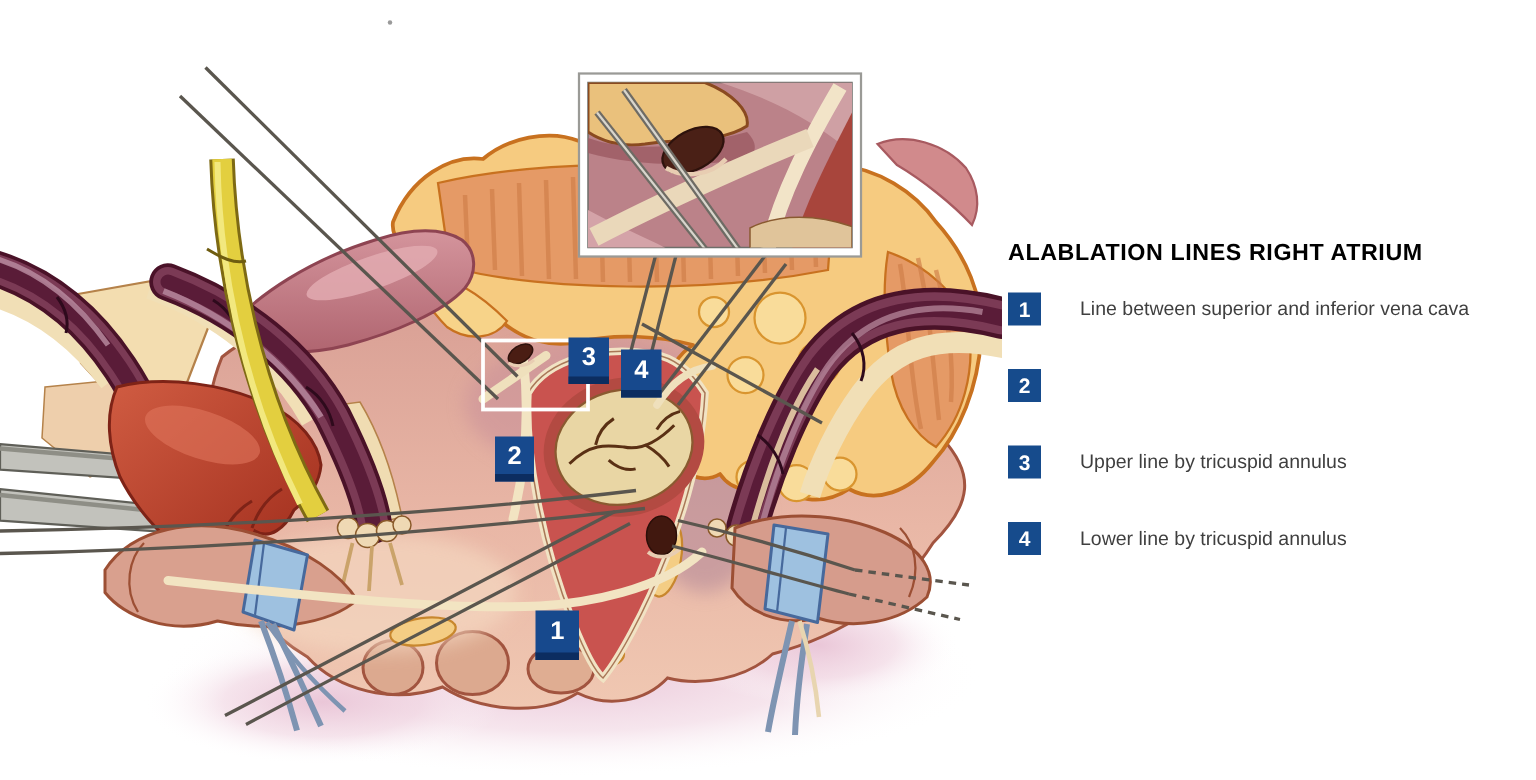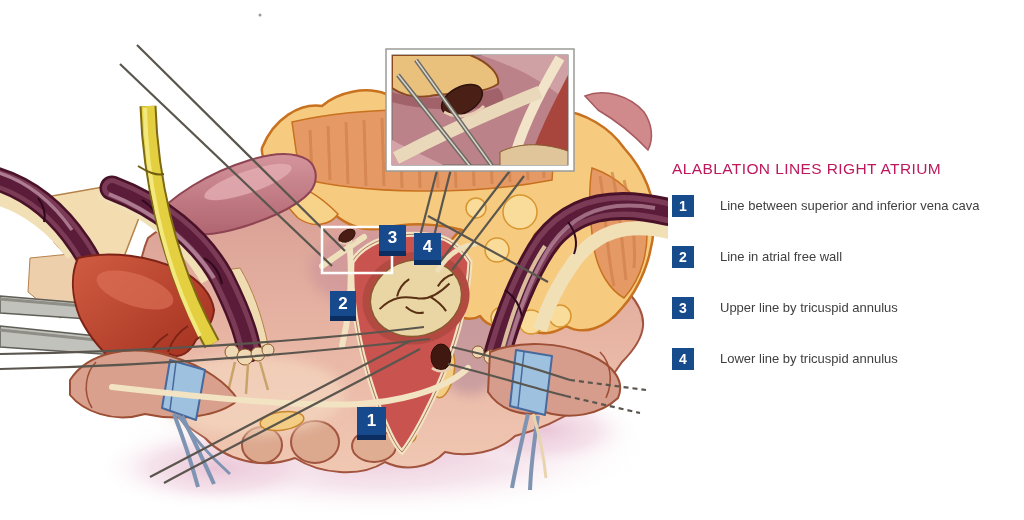--- a/index.html
+++ b/index.html
@@ -16,21 +16,21 @@
     font-family:"Liberation Sans", sans-serif;
   }
   .m1 { left:357px; top:407px; width:29px; height:33px; }
   .m2 { left:330px; top:291px; width:26px; height:30px; }
   .m3 { left:379px; top:225px; width:27px; height:31px; }
   .m4 { left:414px; top:233px; width:27px; height:32px; }
 
   
   .legend { position:absolute; left:672px; top:160px; width:340px; }
   .legend-title {
-    color:#be185d; font-size:15.5px; font-weight:normal; letter-spacing:.4px;
+    color:#000000; font-size:15.5px; font-weight:bold; letter-spacing:.4px;
     margin-bottom:17px; white-space:nowrap;
   }
   .legend-item { display:flex; align-items:center; margin-bottom:29px; height:22px; }
   .legend-num {
     width:22px; height:22px; background:#164b8c; color:#fff; flex:0 0 22px;
     display:flex; align-items:center; justify-content:center;
     font-size:14px; font-weight:bold;
   }
   .legend-label { margin-left:26px; font-size:13px; color:#3f3f3f; line-height:22px; white-space:nowrap; }
 </style>
@@ -343,21 +343,20 @@
   <div class="legend">
     <div class="legend-title">ALABLATION LINES RIGHT ATRIUM</div>
 
     <div class="legend-item">
       <div class="legend-num">1</div>
       <div class="legend-label">Line between superior and inferior vena cava</div>
     </div>
 
     <div class="legend-item">
       <div class="legend-num">2</div>
-      <div class="legend-label">Line in atrial free wall</div>
     </div>
 
     <div class="legend-item">
       <div class="legend-num">3</div>
       <div class="legend-label">Upper line by tricuspid annulus</div>
     </div>
 
     <div class="legend-item">
       <div class="legend-num">4</div>
       <div class="legend-label">Lower line by tricuspid annulus</div>

